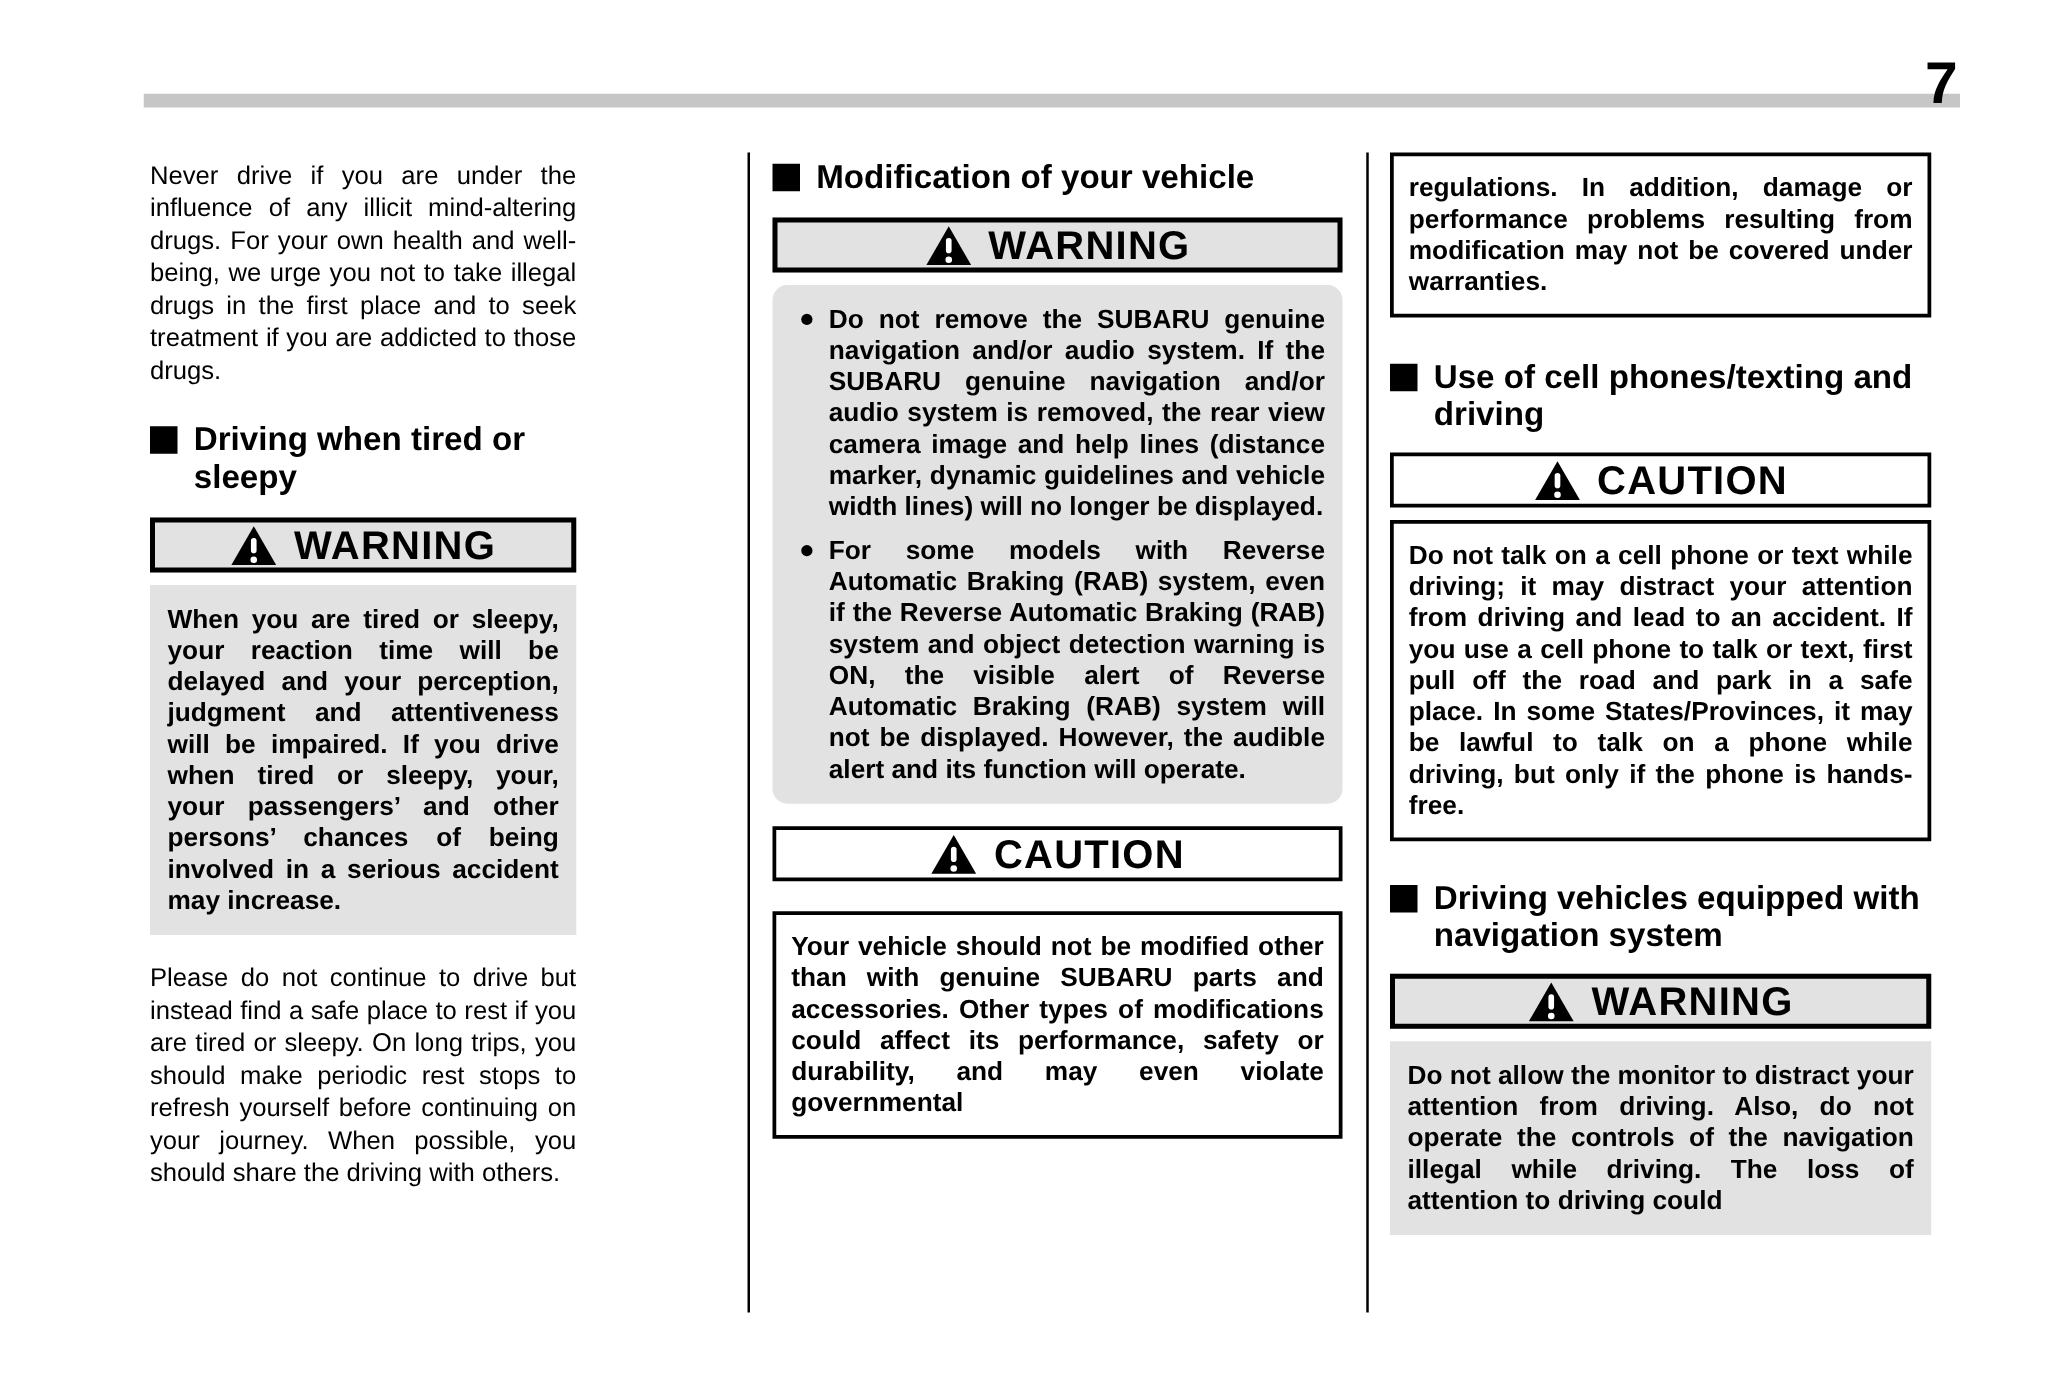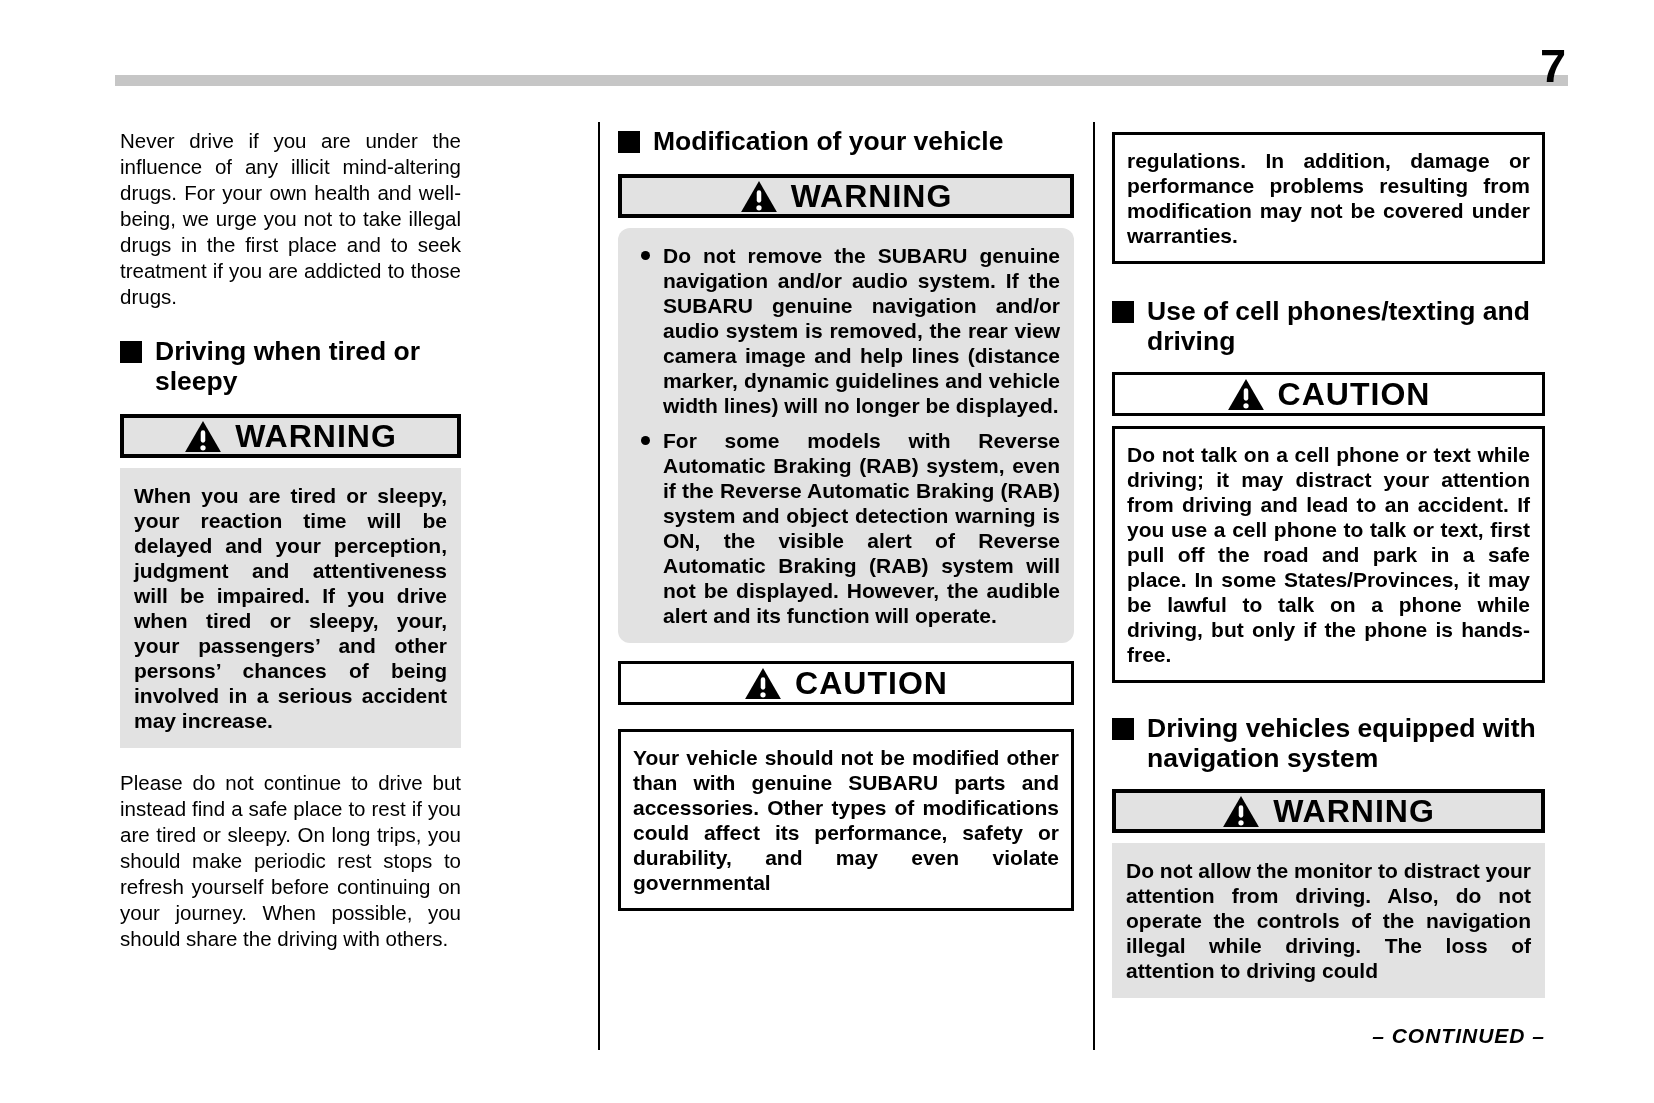--- a/index.html
+++ b/index.html
@@ -29,21 +29,21 @@
   .divider{
     position:absolute;top:122px;height:928px;width:2px;
     background:var(--ink);
   }
   .divider.d1{left:598px;}
   .divider.d2{left:1093px;}
 
   .col{position:absolute;}
   .col1{left:120px;top:128px;width:341px;}
   .col2{left:618px;top:126px;width:456px;}
-  .col3{left:1112px;top:132px;width:433px;}
+  .col3{left:1112px;top:122px;width:433px;}
 
   .para{
     font-size:20.5px;line-height:26px;
     text-align:justify;
   }
   .heading{
     display:flex;gap:13px;
     font-size:26.5px;font-weight:bold;line-height:30px;
   }
   .heading .sq{
@@ -192,16 +192,15 @@
         <svg width="38" height="33" viewBox="0 0 40 35">
           <path d="M20 1 L39 34 L1 34 Z" fill="#000"></path>
           <rect x="17.6" y="11" width="4.8" height="13" rx="2.4" fill="#fff"></rect>
           <circle cx="20" cy="29.5" r="2.8" fill="#fff"></circle>
         </svg>
       </span>
       <span>WARNING</span>
     </div>
     <div class="body-warning" style="margin-top:10px;">Do not allow the monitor to distract your attention from driving. Also, do not operate the controls of the navigation illegal while driving. The loss of attention to driving could</div>
 
-    <div class="continued">– CONTINUED –</div>
   </div>
 
 </div>
 
 </body></html>

